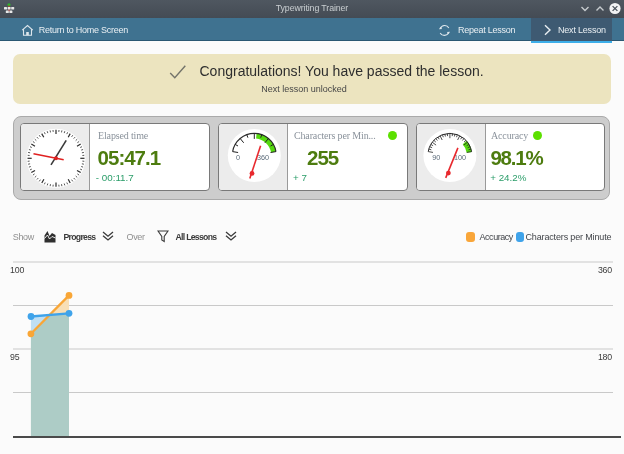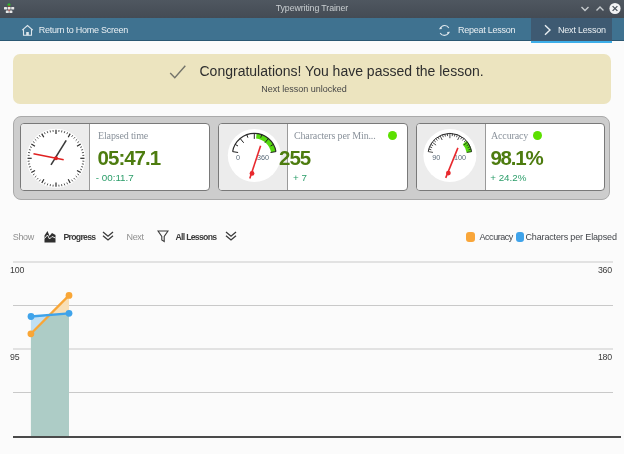--- a/index.html
+++ b/index.html
@@ -191,47 +191,47 @@
  <text x="432.2" y="159.8" font-size="7.2" fill="#5b6a79">90</text>
  <text x="453.9" y="159.8" font-size="7.2" fill="#5b6a79">100</text>
  <line x1="445.7" y1="177.9" x2="457.9" y2="147.9" stroke="#e8282d" stroke-width="1.6"></line>
  <circle cx="448.4" cy="173.1" r="2.4" fill="#e8282d"></circle>
 </svg>
 <div class="abs ctitle" style="left:98px;top:130.4px">Elapsed time</div>
 <div class="abs cvalue" style="left:97.6px;top:145.5px">05:47.1</div>
 <div class="abs cdelta" style="left:95.8px;top:172.3px">- 00:11.7</div>
 <div class="abs ctitle" style="left:294px;top:130.4px">Characters per Min...</div>
 <div class="abs gdot" style="left:388px;top:130.6px"></div>
-<div class="abs cvalue" style="left:279px;top:145.5px">255</div>
+<div class="abs cvalue" style="left:307px;top:145.5px">255</div>
 <div class="abs cdelta" style="left:293px;top:172.3px">+ 7</div>
 <div class="abs ctitle" style="left:491px;top:130.4px">Accuracy</div>
 <div class="abs gdot" style="left:532.5px;top:130.6px"></div>
 <div class="abs cvalue" style="left:490.4px;top:145.5px;letter-spacing:-1.2px">98.1%</div>
 <div class="abs cdelta" style="left:490.2px;top:172.3px">+ 24.2%</div>
 <div class="abs ctrlgray" style="left:12.8px;top:232px">Show</div>
 <svg class="abs" style="left:44px;top:229.5px" width="12" height="13" viewBox="0 0 12 13">
  <path d="M 0.5 12.5 L 0.5 5.5 L 3.5 1 L 5.5 6 L 8 3 L 11.5 5 L 11.5 12.5 Z" fill="#2f2f2f"></path>
  <path d="M 0.5 8.5 L 3.5 5 L 5.5 9 L 8 6.5 L 11.5 8" fill="none" stroke="#fff" stroke-width="0.9"></path>
 </svg>
 <div class="abs ctrldark" style="left:63.5px;top:231.5px">Progress</div>
 <svg class="abs" style="left:100.5px;top:230px" width="14" height="12" viewBox="0 0 14 12">
  <path d="M 2 2 L 7 6.2 L 12 2 M 2 5.8 L 7 10 L 12 5.8" fill="none" stroke="#3a3a3a" stroke-width="1.3"></path>
 </svg>
-<div class="abs ctrlgray" style="left:126.5px;top:232px">Next</div>
+<div class="abs ctrlgray" style="left:126.5px;top:232px">Over</div>
 <svg class="abs" style="left:156.5px;top:229.5px" width="12" height="13" viewBox="0 0 12 13">
  <path d="M 1 1 L 11 1 L 7.2 6.5 L 7.2 11.5 L 4.8 10 L 4.8 6.5 Z" fill="none" stroke="#3a3a3a" stroke-width="1.1"></path>
 </svg>
 <div class="abs ctrldark" style="left:175.5px;top:231.5px">All Lessons</div>
 <svg class="abs" style="left:224px;top:230px" width="14" height="12" viewBox="0 0 14 12">
  <path d="M 2 2 L 7 6.2 L 12 2 M 2 5.8 L 7 10 L 12 5.8" fill="none" stroke="#3a3a3a" stroke-width="1.3"></path>
 </svg>
 <div class="abs ldot" style="left:466.2px;top:232.3px;background:#f9a63a"></div>
 <div class="abs legtext" style="left:479.5px;top:231.5px;letter-spacing:-0.45px">Accuracy</div>
 <div class="abs ldot" style="left:515.6px;top:232.3px;background:#3fa3ea"></div>
-<div class="abs legtext" style="left:525.5px;top:231.5px;letter-spacing:-0.15px">Characters per Elapsed</div>
+<div class="abs legtext" style="left:525.5px;top:231.5px;letter-spacing:-0.15px">Characters per Minute</div>
 <svg class="abs" style="left:0;top:250px" width="624" height="204" viewBox="0 250 624 204">
  <line x1="13" y1="262" x2="613" y2="262" stroke="#c9c9c9" stroke-width="1"></line>
  <line x1="13" y1="305.5" x2="613" y2="305.5" stroke="#c9c9c9" stroke-width="1"></line>
  <line x1="13" y1="349" x2="613" y2="349" stroke="#c9c9c9" stroke-width="1"></line>
  <line x1="13" y1="392.5" x2="613" y2="392.5" stroke="#c9c9c9" stroke-width="1"></line>
  <polygon points="30.9,333.8 49.5,314.8 69,313.3 69,436.5 30.9,436.5" fill="#adccc6"></polygon>
  <polygon points="31,316.5 49.5,314.8 30.9,333.8" fill="#bfdff4"></polygon>
  <polygon points="49.5,314.8 69,295.4 69,313.3" fill="#f8dfb6"></polygon>
  <line x1="30.9" y1="333.8" x2="69" y2="295.4" stroke="#f9a636" stroke-width="2.3"></line>
  <line x1="31" y1="316.5" x2="69" y2="313.3" stroke="#3fa3ea" stroke-width="2.3"></line>

